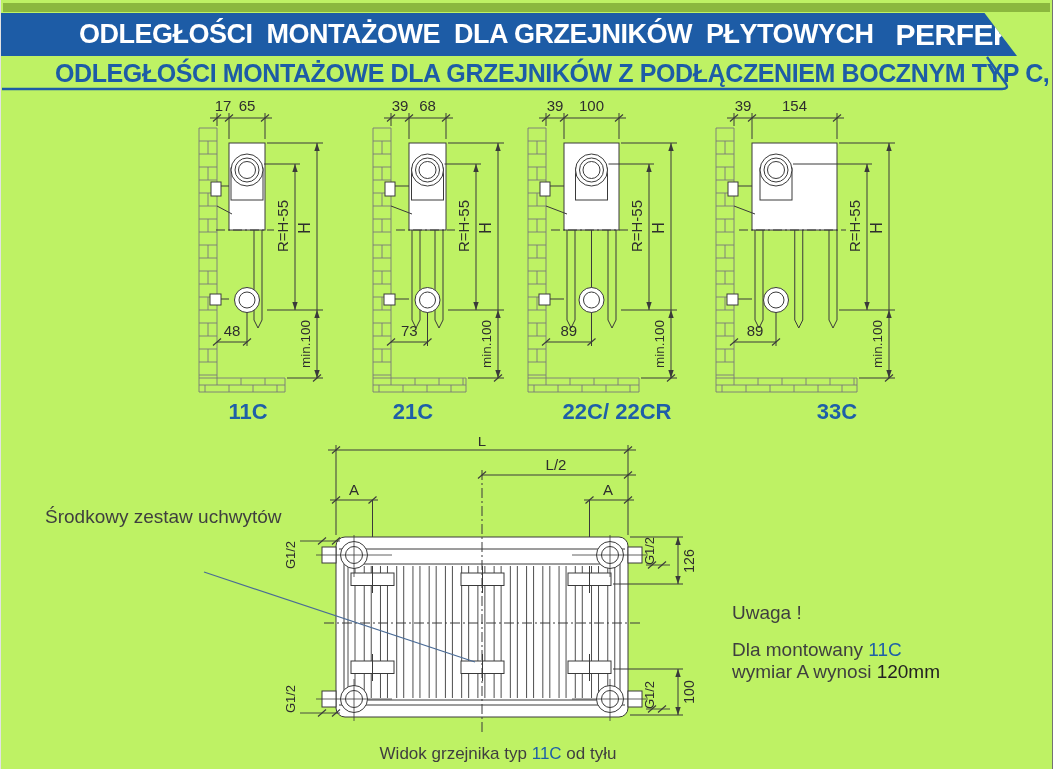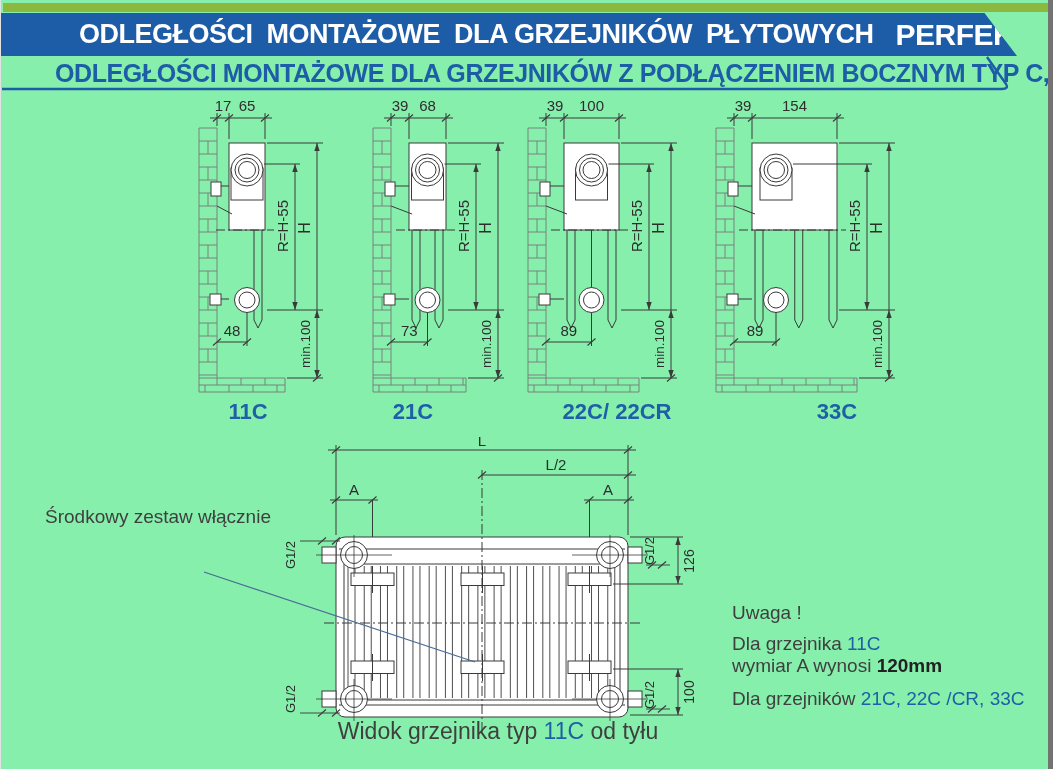--- a/index.html
+++ b/index.html
@@ -1,42 +1,42 @@
 <!DOCTYPE html>
 <html style="--blue: #1D5CA6; --green: #8BB83E; --label: #1E5FA8; --ink: #3F3F3F;"><head>
 <meta charset="utf-8">
 <style>
   *{margin:0;padding:0;box-sizing:border-box}
   :root{--blue:#1D5CA6;--green:#8BB83E;--ink:#3F3F3F;--label:#1E5FA8}
   html,body{background:#fff}
-  .page{position:relative;width:1053px;height:769px;background:#86efac;overflow:hidden;
-        font-family:"Liberation Sans",sans-serif;border-left:1px solid #e3e3e3;border-right:5px solid #737373}
+  .page{position:relative;width:1053px;height:769px;background:#bef264;overflow:hidden;
+        font-family:"Liberation Sans",sans-serif;border-left:1px solid #e3e3e3;border-right:1px solid #737373}
   .green-strip{position:absolute;left:2px;top:3px;width:1047px;height:9px;background:var(--green)}
   .blue-band{position:absolute;left:0;top:13px;width:1016px;height:43px;background:var(--blue);
              clip-path:polygon(0 0,96.8% 0,100% 100%,0 100%);
              display:flex;align-items:center;padding-left:78px}
   .title{color:#fff;font-size:27px;font-weight:bold;letter-spacing:-0.5px;white-space:pre}
   .brand{display:flex;align-items:flex-end;margin-left:22px;color:#fff}
   .brand-name{font-size:30px;font-weight:800;letter-spacing:-0.5px;line-height:30px;position:relative}
   .brand-hook{position:absolute;right:-14px;top:-8px}
   .brand-sub{font-size:11px;letter-spacing:1.6px;margin-left:15px;margin-bottom:4px}
   .sub-band{position:absolute;left:0;top:57px;width:1000px;height:32px;display:flex;align-items:center;padding-left:54px}
   .subtitle{color:var(--blue);font-size:25px;font-weight:600;letter-spacing:-0.4px;white-space:pre}
   .sec-svg{position:absolute;top:98px}
   .rear-svg{position:absolute;left:285px;top:437px}
   .type-label{position:absolute;top:399px;transform:translateX(-50%);
               font-size:22px;font-weight:bold;color:var(--label)}
   .annotation{position:absolute;left:44px;top:506px;font-size:19px;color:var(--ink);line-height:22px}
-  .caption{position:absolute;left:497px;top:718px;transform:translateX(-50%);
-           font-size:23px;color:var(--ink);white-space:pre}
+  .caption{position:absolute;left:497px;top:744px;transform:translateX(-50%);
+           font-size:17px;color:var(--ink);white-space:pre}
   .notes{position:absolute;left:731px;top:602px;font-size:19px;color:var(--ink);line-height:22px}
-  .notes-title{margin-bottom:9px}
+  .notes-title{margin-bottom:15px}
   .note{margin-bottom:11px}
   .blue{color:var(--label)}
-  .bold{font-weight:bold;color:#222}
+  .bold{font-weight:normal;color:#222}
   #overlay{position:absolute;left:0;top:0;z-index:5;pointer-events:none}
   #overlay .edge{stroke:var(--blue);stroke-width:2.4;fill:none}
   #overlay .leader{stroke:#4a6b96;stroke-width:1.2}
 </style>
 </head>
 <body>
 
 <div class="page">
 
   <div class="green-strip"></div>
@@ -436,21 +436,21 @@
       <line x1="189" y1="283.5" x2="197" y2="276.5" stroke="#3A3A3A" stroke-width="1.1" fill="none"></line>
       <text x="186" y="246" font-size="13.5" fill="#2E2E2E" text-anchor="middle" font-family="Liberation Sans, sans-serif" transform="rotate(-90 186 246)">min.100</text>
     </svg>
 
   <div class="type-label" style="left:247px">11C</div>
   <div class="type-label" style="left:412px">21C</div>
   <div class="type-label" style="left:616px">22C/ 22CR</div>
   <div class="type-label" style="left:836px">33C</div>
 
   <div class="annotation">
-    <div>Środkowy zestaw włącznie</div>
+    <div>Środkowy zestaw uchwytów</div>
   </div>
 
   <svg id="rear" class="rear-svg" width="425" height="318" viewBox="0 0 425 318">
       <line x1="50" y1="98" x2="50" y2="8" stroke="#3A3A3A" stroke-width="1" fill="none"></line>
       <line x1="342" y1="98" x2="342" y2="8" stroke="#3A3A3A" stroke-width="1" fill="none"></line>
       <line x1="42" y1="13" x2="350" y2="13" stroke="#3A3A3A" stroke-width="1" fill="none"></line>
       <line x1="46" y1="16.5" x2="54" y2="9.5" stroke="#3A3A3A" stroke-width="1.1" fill="none"></line>
       <line x1="338" y1="16.5" x2="346" y2="9.5" stroke="#3A3A3A" stroke-width="1.1" fill="none"></line>
       <text x="196" y="9" font-size="15" fill="#2E2E2E" text-anchor="middle" font-family="Liberation Sans, sans-serif">L</text>
       <line x1="196" y1="38" x2="350" y2="38" stroke="#3A3A3A" stroke-width="1" fill="none"></line>
@@ -570,25 +570,24 @@
       <path d="M392 232 l-2.7 8 l5.4 0 z" fill="#3A3A3A"></path>
       <path d="M392 278 l-2.7 -8 l5.4 0 z" fill="#3A3A3A"></path>
       <text x="408" y="255" font-size="14" fill="#2E2E2E" text-anchor="middle" font-family="Liberation Sans, sans-serif" transform="rotate(-90 408 255)">100</text>
     </svg>
 
   <div class="caption"><span>Widok grzejnika typ </span><span class="blue">11C</span><span> od tyłu</span></div>
 
   <div class="notes">
     <div class="notes-title">Uwaga !</div>
     <div class="note">
-      <div><span>Dla grzejnika </span><span class="blue">11C</span></div>
+      <div><span>Dla montowany </span><span class="blue">11C</span></div>
       <div><span>wymiar A wynosi </span><span class="bold">120mm</span></div>
     </div>
     <div class="note">
-      <div><span>Dla grzejników </span><span class="blue">21C, 22C /CR, 33C</span></div>
     </div>
   </div>
 
   <svg id="overlay" width="1053" height="769" viewBox="0 0 1053 769">
     <path class="edge" d="M986 57 L1005 84 Q1008 89 1001 89 L1 89"></path>
     <line class="leader" x1="203" y1="572" x2="474" y2="662" stroke="#4A6B96"></line>
   </svg>
 
 </div>
 

